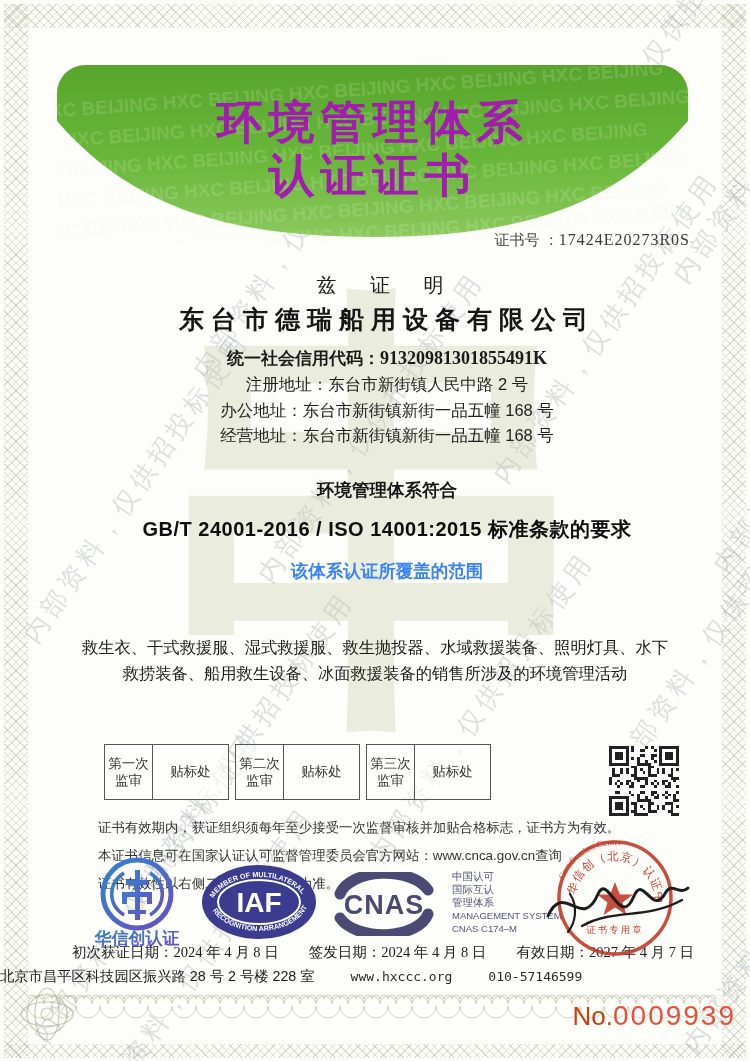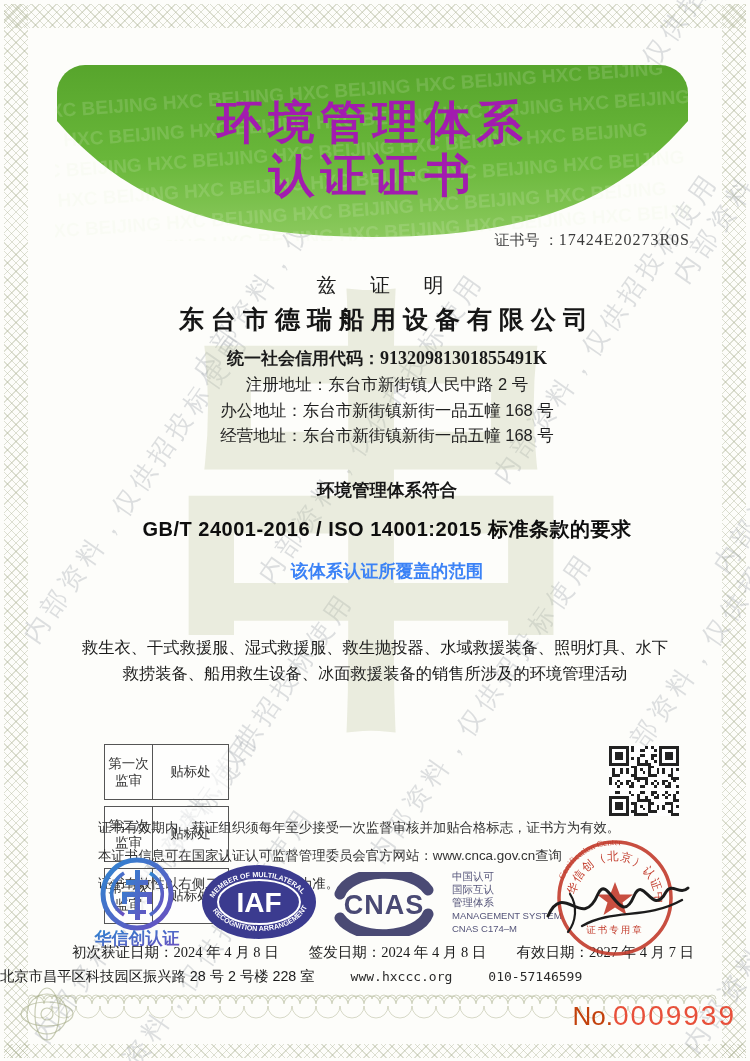--- a/index.html
+++ b/index.html
@@ -33,21 +33,21 @@
   .credit{top:347px;font-size:17px;font-weight:bold;color:#1a1a1a;}
   .credit .val{font-family:"Liberation Serif",serif;font-size:18px;}
   .addr{font-size:16.5px;color:#1e1e1e;}
   .a1{top:374px;} .a2{top:400px;} .a3{top:425px;}
   .conform{top:478px;font-size:17.5px;font-weight:bold;color:#161616;}
   .standard{top:516px;font-size:20px;font-weight:bold;color:#0e0e0e;letter-spacing:.5px;}
   .scopetitle{top:559px;font-size:17.5px;font-weight:bold;color:#3b82f6;}
   .scopetext{position:absolute;left:78px;right:78px;top:634px;text-align:center;z-index:4;
       font-size:16.3px;line-height:26px;color:#1a1a1a;}
   
-  .sup-row{position:absolute;left:104px;top:744px;display:flex;gap:6px;z-index:4;flex-direction:column;}
+  .sup-row{position:absolute;left:104px;top:744px;display:flex;gap:6px;z-index:4;}
   .sup-box{width:123px;height:54px;border:1px solid #555;display:flex;background:rgba(255,255,255,.6);}
   .sup-period{width:47px;border-right:1px solid #555;display:flex;align-items:center;justify-content:center;
       font-size:13.5px;color:#333;white-space:pre-line;text-align:center;line-height:17px;}
   .sup-sticker{flex:1;display:flex;align-items:center;justify-content:center;font-size:13.5px;color:#333;}
   
   .notes{position:absolute;left:86px;top:808px;z-index:4;font-size:13.4px;line-height:15.8px;color:#333;}
   .notes p{margin:12px;}
   
   .qr{position:absolute;left:609px;top:746px;width:70px;height:70px;z-index:4;}
   

